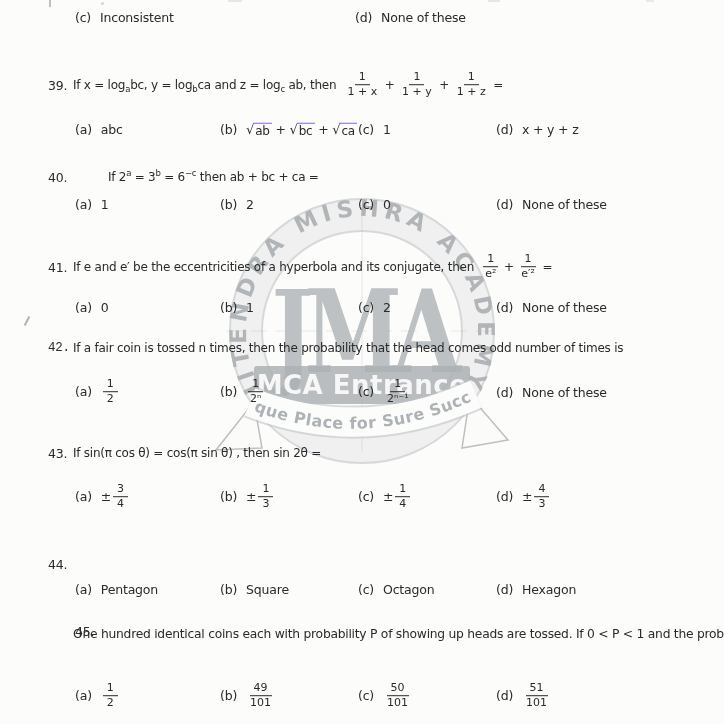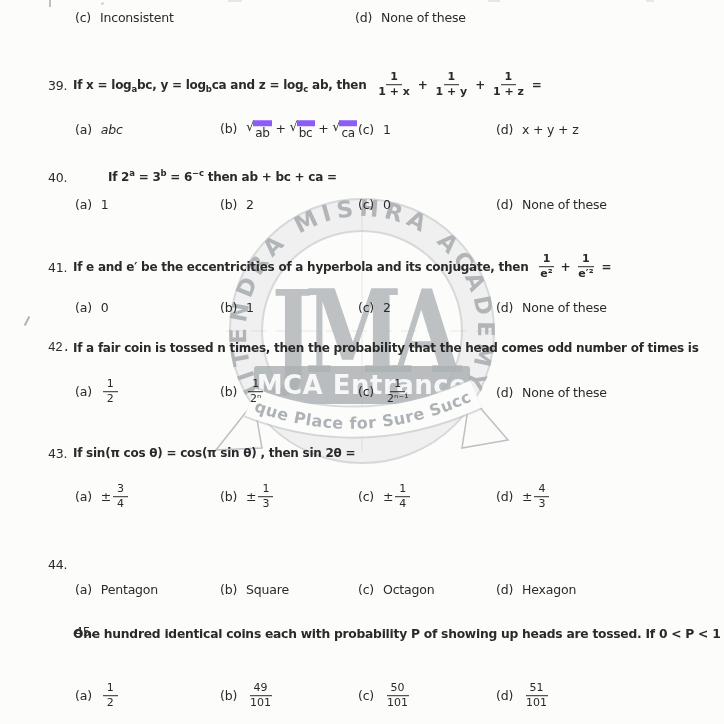--- a/index.html
+++ b/index.html
@@ -7,36 +7,36 @@
     width:724px;height:724px;position:relative;overflow:hidden;
     background:#fcfcfb;
     font-family:"DejaVu Sans","Liberation Sans",sans-serif;
     color:#2a2a2a;
   }
   #watermark{position:absolute;left:0;top:0;z-index:0;}
   #content{position:absolute;left:0;top:0;width:724px;height:724px;z-index:2;}
 
   .qnum{position:absolute;transform:translateY(-50%);font-size:12.5px;letter-spacing:-.2px;}
   .stem{position:absolute;transform:translateY(-50%);display:flex;align-items:center;
-        font-size:12px;letter-spacing:-.25px;white-space:nowrap;font-weight:bold;}
+        font-size:12px;letter-spacing:-.25px;white-space:nowrap;}
   .stem.wrap{transform:none;display:block;white-space:normal;width:605px;line-height:21px;font-size:12.3px;}
   .optrow{position:absolute;left:0;top:0;width:724px;height:0;}
   .opt{position:absolute;transform:translateY(-50%);display:flex;align-items:center;
        font-size:12.5px;letter-spacing:-.2px;white-space:nowrap;}
   .olabel{margin-right:9px;}
   .tx{white-space:pre;}
   .frac{display:inline-flex;flex-direction:column;align-items:center;margin:0 2px;
         font-size:11px;line-height:1.3;letter-spacing:0;}
   .frac .num{padding:0 4px;border-bottom:1.2px solid #2a2a2a;}
   .frac .den{padding:0 2px;}
   .sub{position:relative;top:4px;font-size:8.5px;}
   .sup{position:relative;top:-4px;font-size:8.5px;}
   .sqrt{display:inline-flex;align-items:flex-start;}
   .sqrt::before{content:"\221A";font-size:13px;margin-right:-1px;margin-top:.5px;}
-  .sqrt .sq{border-top:6px solid #8b5cf6;padding:0 2px;font-size:12px;margin-top:1.5px;}
+  .sqrt .sq{border-top:1px solid #8b5cf6;padding:0 2px;font-size:12px;margin-top:1.5px;}
 
   .speck{position:absolute;background:#777;z-index:1;}
   #tick{left:49px;top:0;width:2px;height:7px;opacity:.45;}
   #m1{left:101px;top:2px;width:3px;height:3px;opacity:.3;border-radius:50%;}
   #m2{left:228px;top:0;width:14px;height:2px;opacity:.16;}
   #m3{left:488px;top:0;width:12px;height:2px;opacity:.16;}
   #m4{left:646px;top:0;width:8px;height:2px;opacity:.14;}
   #stray{left:26px;top:316px;width:2px;height:10px;transform:rotate(28deg);opacity:.55;}
 </style>
 </head>
@@ -113,21 +113,21 @@
       <span class="tx"> + </span>
       <span class="frac">
         <span class="num">1</span>
         <span class="den">1 + z</span>
       </span>
       <span class="tx"> =</span>
     </div>
     <div class="optrow" style="top: 129px;">
       <div class="opt" style="left: 75px;">
         <span class="olabel tx">(a)</span>
-        <span class="ocontent stemflex" style="display: flex; align-items: center; font-style: italic;">
+        <span class="ocontent stemflex" style="display: flex; align-items: center;">
           <span class="tx">abc</span>
         </span>
       </div>
       <div class="opt" style="left: 220px;">
         <span class="olabel tx">(b)</span>
         <span class="ocontent stemflex" style="display: flex; align-items: center;">
           <span class="sqrt">
             <span class="sq">ab</span>
           </span>
           <span class="tx"> + </span>

